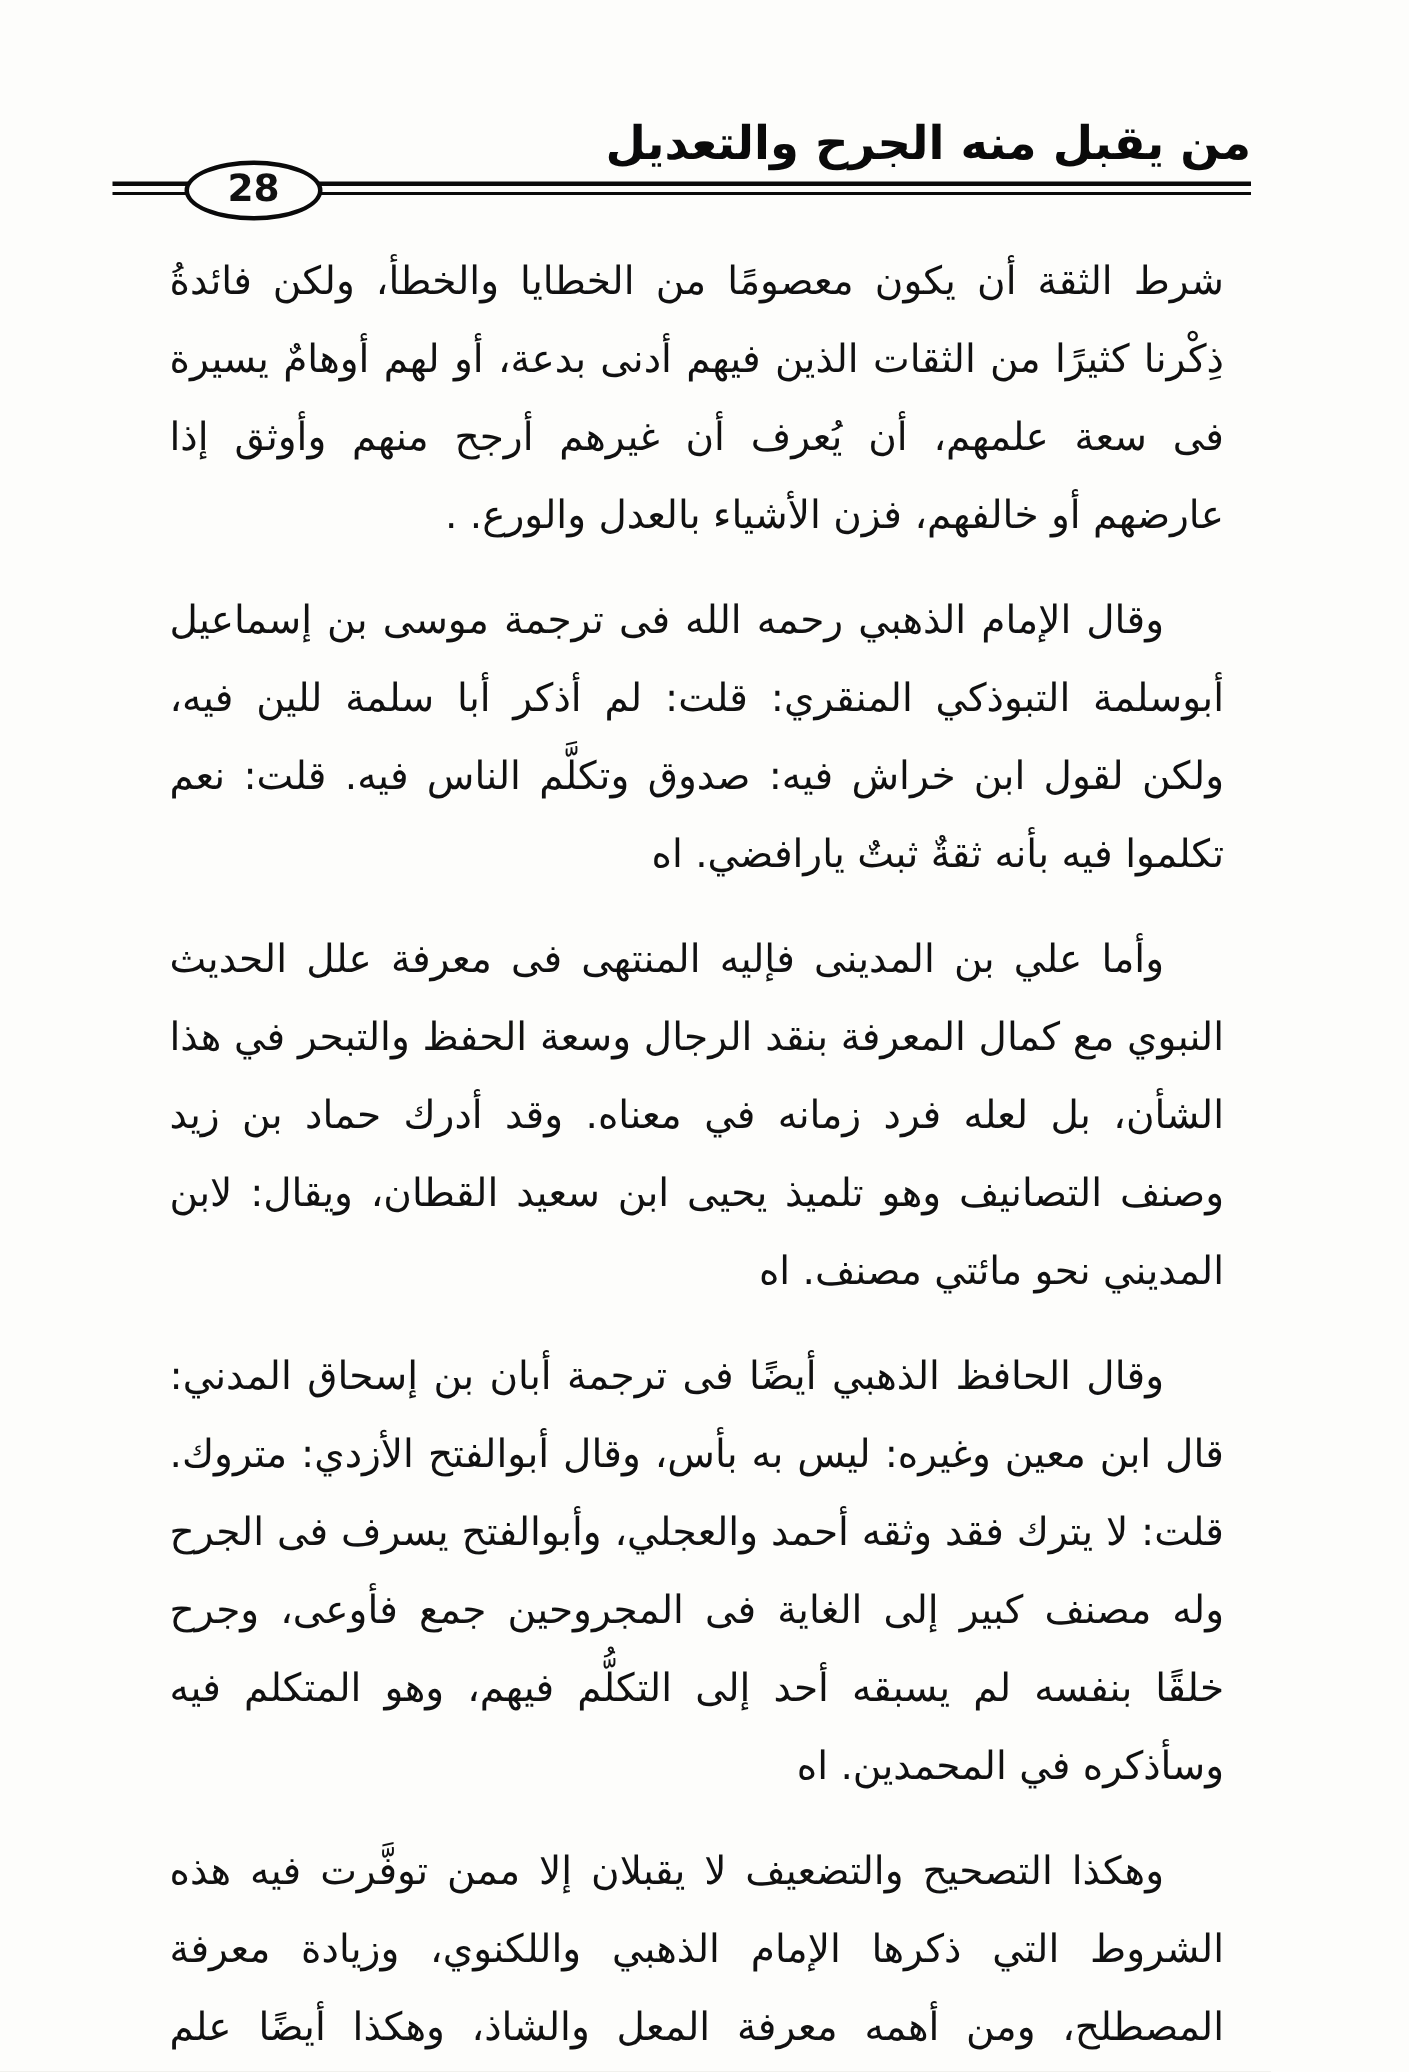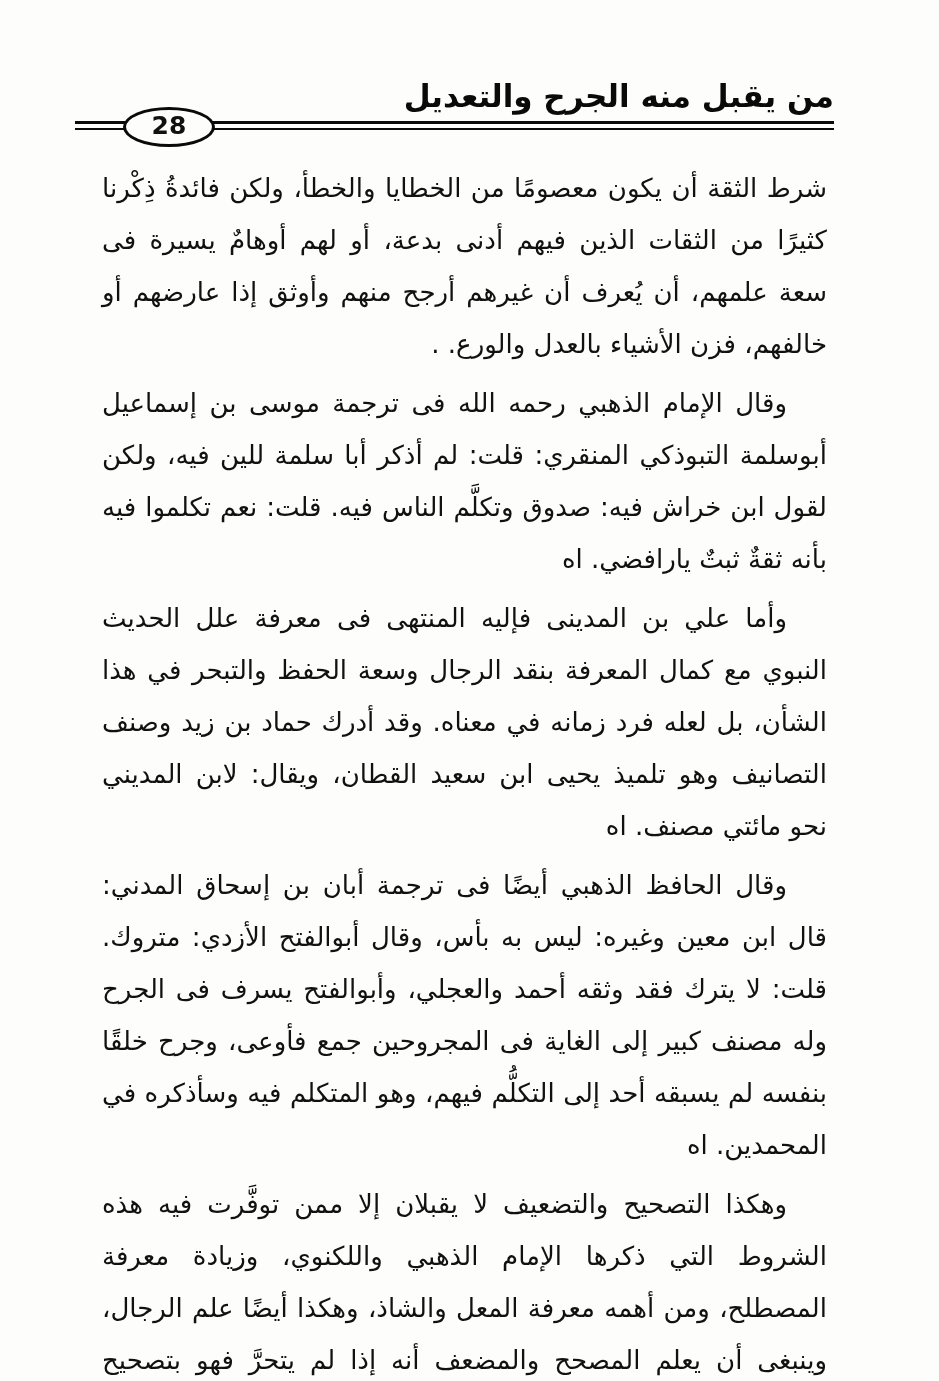--- a/index.html
+++ b/index.html
@@ -63,21 +63,21 @@
     font-weight: 700;
     line-height: 1;
     padding-bottom: 3px;
   }
   .page-body {
     font-size: 26px;
     line-height: 52px;
     text-align: justify;
   }
   .para {
-    margin: 7px;
+    margin: 18px;
   }
   .para.indent {
     text-indent: 40px;
   }
 </style>
 </head>
 <body>
 
 <div class="page">
 

